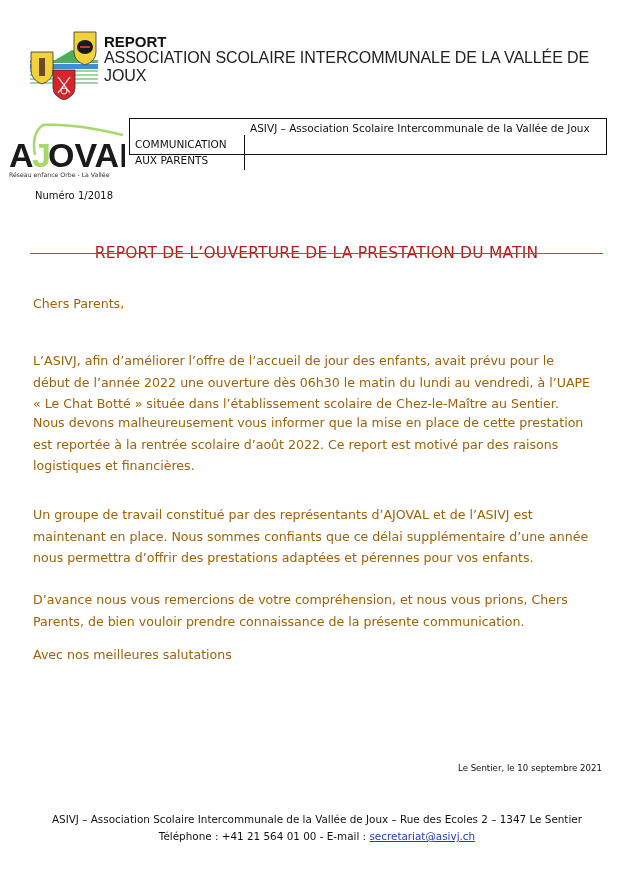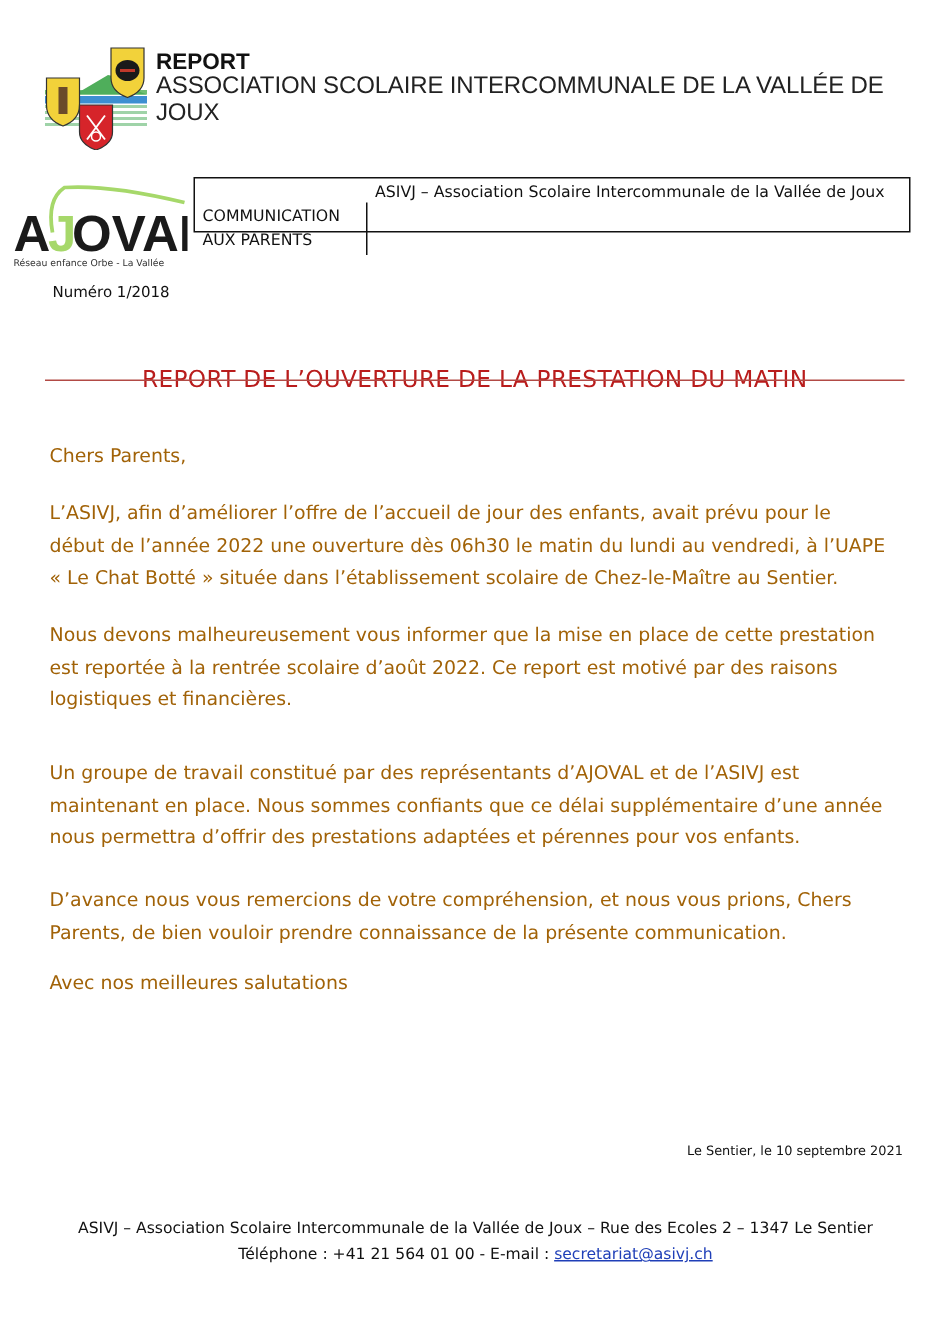--- a/index.html
+++ b/index.html
@@ -23,21 +23,21 @@
   .comm-line { position:absolute; left:5px; white-space:nowrap; color:#111; }
   .l1 { top:3px; } .l2 { top:19px; }
 
   .numero { left:35px; top:190px; font-size:10px; color:#111; }
 
   .title { left:30px; top:228px; width:573px; text-align:center; font-size:15.5px; color:#b91c1c; letter-spacing:0.2px;margin-top:16px; }
   .title-rule { left:30px; top:253px; width:573px; height:0; border-top:1.2px solid #b24a45; }
 
   .body-text { left:33px; width:560px; font-size:12.6px; line-height:21.5px; color:#a16207; }
   .p-greet { top:293px; }
-  .p1 { top:331px; }
+  .p1 { top:350px; }
   .p2 { top:412px; }
   .p3 { top:504px; }
   .p4 { top:589px; }
   .p5 { top:644px; }
 
   .date { left:418px; top:763px; font-size:8.6px; color:#111;margin-left:40px; }
 
   .footer { left:0; width:634px; text-align:center; font-size:10.4px; color:#111; }
   .f1 { top:813px; } .f2 { top:830px; }
   .footer a { color:#1f3fb8; text-decoration:underline; }

